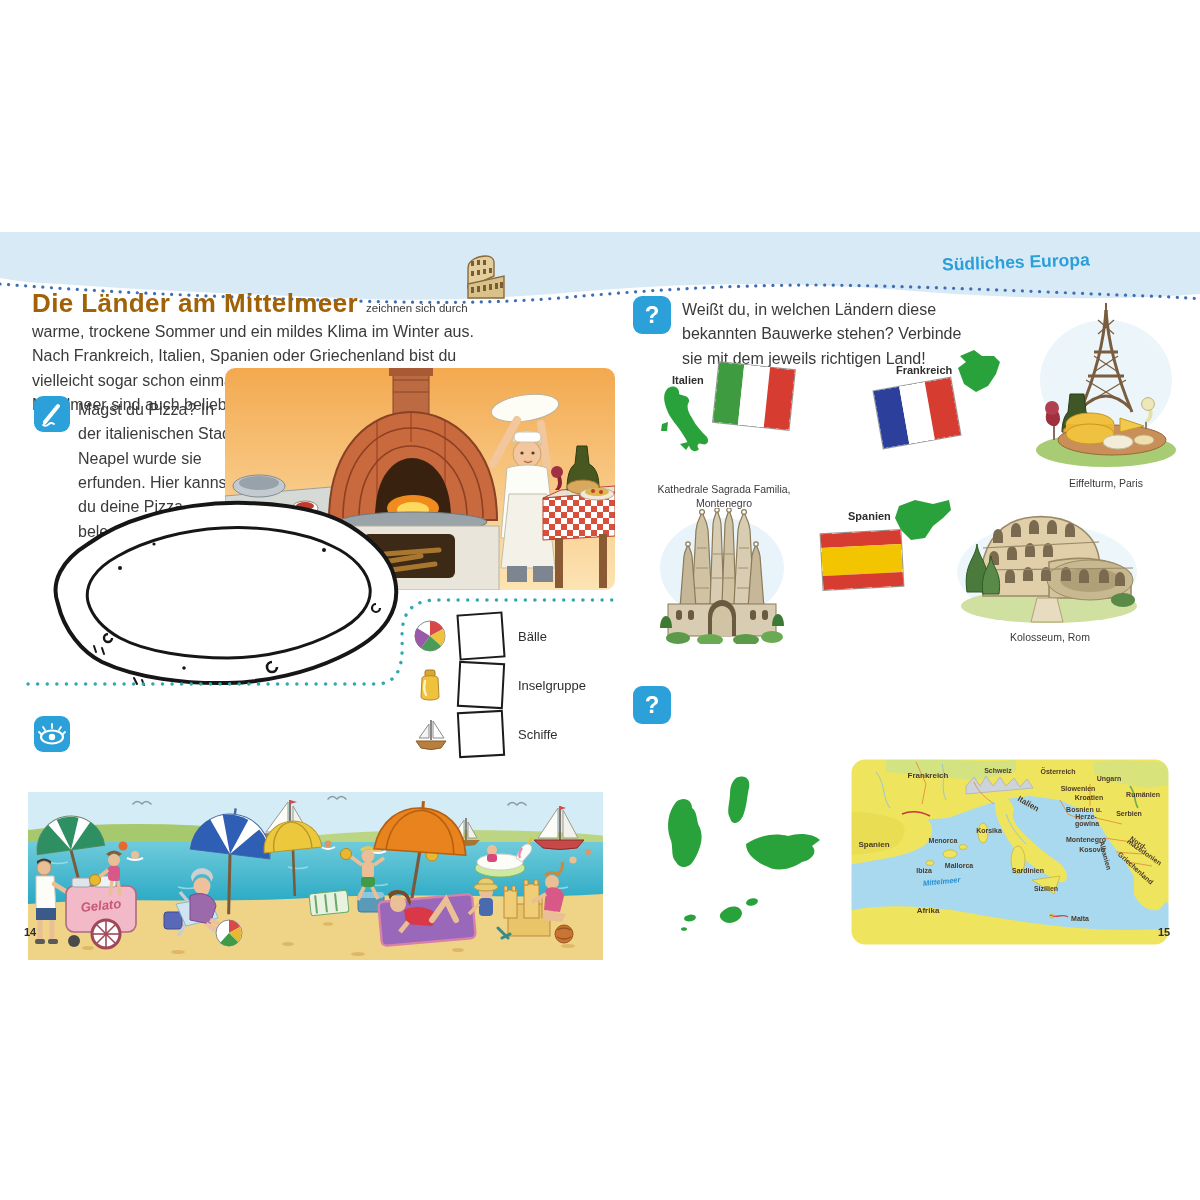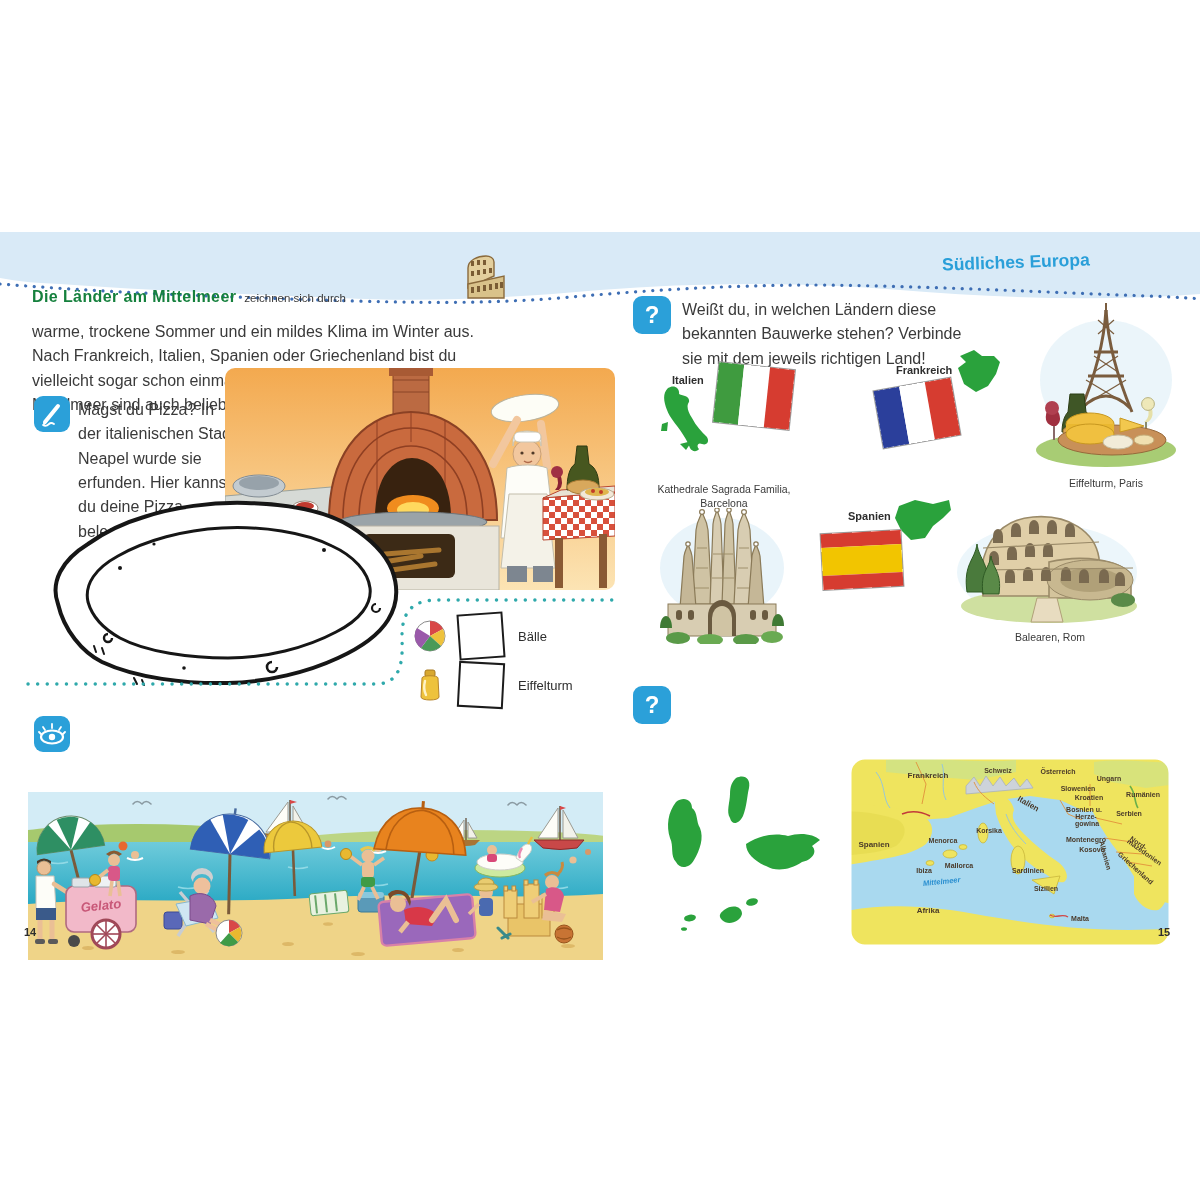--- a/index.html
+++ b/index.html
@@ -1,19 +1,19 @@
 <!DOCTYPE html>
 <html><head>
 <meta charset="utf-8">
 <style>
   html,body{margin:0;padding:0;background:#fff;}
   .canvas{position:relative;width:1200px;height:1200px;background:#ffffff;overflow:hidden;
           font-family:"Liberation Sans",sans-serif;color:#3a3a3a;}
   .abs{position:absolute;}
-  .page-title{font-size:16px;font-weight:bold;color:#15803d;letter-spacing:.4px;white-space:nowrap;}
+  .page-title{font-size:26px;font-weight:bold;color:#a16207;letter-spacing:.4px;white-space:nowrap;}
   .intro-lead{font-size:11.5px;color:#3a3a3a;}
   .body-text{font-size:16px;line-height:1.52;color:#3a3a3a;}
   .section-title{font-size:17.5px;font-weight:bold;color:#2a9fd9;transform:rotate(-2deg);white-space:nowrap;}
   .task-icon{width:36px;height:36px;border-radius:9px;background:#2ba0d9;display:flex;align-items:center;justify-content:center;}
   .qmark{color:#fff;font-size:24px;font-weight:bold;font-family:"Liberation Sans",sans-serif;}
   .check-row{position:absolute;display:flex;align-items:center;}
   .checkbox{width:42px;height:42px;background:#fff;border:2.4px solid #1c1c1c;}
   .check-label{font-size:13px;color:#2e2e2e;margin-left:14px;}
   .country-label{font-size:11px;font-weight:bold;color:#2e2e2e;white-space:nowrap;}
   .caption{font-size:10.5px;color:#3a3a3a;text-align:center;line-height:1.35;}
@@ -169,21 +169,31 @@
     <div class="checkbox" style="margin-left:10px;transform:rotate(-4deg)"></div>
     <span class="check-label">Bälle</span>
   </div>
   <div class="check-row" style="left:412px;top:662px">
     <svg width="36" height="36" viewBox="0 0 36 36">
       <rect x="13" y="3" width="10" height="7" rx="2" fill="#d8a830" stroke="#a87a20"></rect>
       <path d="M10,11 C10,8 26,8 26,11 L27,30 C27,34 9,34 9,30 Z" fill="#eec23c" stroke="#b8862c"></path>
       <path d="M13,14 q-2,8 1,14" stroke="#fff3c8" stroke-width="2.4" fill="none" stroke-linecap="round"></path>
     </svg>
     <div class="checkbox" style="margin-left:10px;transform:rotate(3deg)"></div>
-    <span class="check-label">Eiffelturm</span>
+    <span class="check-label">Inselgruppe</span>
+  </div>
+  <div class="check-row" style="left:412px;top:711px">
+    <svg width="38" height="36" viewBox="0 0 38 36">
+      <line x1="19" y1="4" x2="19" y2="24" stroke="#6a6a6a" stroke-width="1.6"></line>
+      <path d="M21,5 L32,22 L21,22 Z" fill="#fff" stroke="#8a8a8a"></path>
+      <path d="M17,8 L7,22 L17,22 Z" fill="#f4f4f4" stroke="#8a8a8a"></path>
+      <path d="M4,25 L34,25 L29,32 Q19,35 9,32 Z" fill="#b8803c" stroke="#8a5a24"></path>
+    </svg>
+    <div class="checkbox" style="margin-left:8px;transform:rotate(-3deg)"></div>
+    <span class="check-label">Schiffe</span>
   </div>
 
   <div class="abs task-icon" style="left:34px;top:716px">
     <svg width="28" height="26" viewBox="0 0 28 26">
       <ellipse cx="14" cy="16" rx="11" ry="6.5" fill="none" stroke="#fff" stroke-width="2.2"></ellipse>
       <circle cx="14" cy="16" r="3.2" fill="#fff"></circle>
       <g stroke="#fff" stroke-width="1.8" stroke-linecap="round">
         <line x1="14" y1="7" x2="14" y2="3"></line>
           <line x1="7" y1="9" x2="5" y2="6"></line>
         <line x1="21" y1="9" x2="23" y2="6"></line>
@@ -474,21 +484,21 @@
     <ellipse cx="80" cy="140" rx="54" ry="15" fill="#c89058" stroke="#96683a"></ellipse>
     <ellipse cx="58" cy="124" rx="24" ry="11" fill="#f0c040" stroke="#c89820"></ellipse>
     <rect x="34" y="124" width="48" height="10" fill="#eab830"></rect>
     <ellipse cx="58" cy="134" rx="24" ry="10" fill="#f0c040" stroke="#c89820"></ellipse>
     <path d="M88,118 L112,126 L88,132 Z" fill="#f2c84e" stroke="#c89820"></path>
     <ellipse cx="86" cy="142" rx="15" ry="7" fill="#f2ecd8" stroke="#c4bca0"></ellipse>
     <ellipse cx="112" cy="140" rx="10" ry="5" fill="#f0e0b0" stroke="#c4ac78"></ellipse>
   </svg>
   <div class="abs caption" style="left:1040px;top:476px;width:132px">Eiffelturm, Paris</div>
 
-  <div class="abs caption" style="left:648px;top:482px;width:152px">Kathedrale Sagrada Familia, Barcelona</div>
+  <div class="abs caption" style="left:648px;top:482px;width:152px">Kathedrale Sagrada Familia, Montenegro</div>
   <svg class="abs" style="left:652px;top:508px" width="140" height="136" viewBox="0 0 140 136">
     <ellipse cx="70" cy="60" rx="62" ry="50" fill="#dff0f8" opacity="0.7"></ellipse>
     <g stroke="#8a7a58" stroke-width="1.2">
       <path d="M40,96 L44,22 C45,12 49,8 50,4 C51,8 55,12 56,22 L60,96 Z" fill="#cfc3a4"></path>
       <path d="M58,96 L61,16 C62,8 64,6 65,2 C66,6 68,8 69,16 L72,96 Z" fill="#d8cdb2"></path>
       <path d="M70,96 L73,16 C74,8 76,6 77,2 C78,6 80,8 81,16 L84,96 Z" fill="#cfc3a4"></path>
       <path d="M82,96 L86,22 C87,12 91,8 92,4 C93,8 97,12 98,22 L102,96 Z" fill="#d8cdb2"></path>
       <path d="M28,100 L32,48 C33,42 35,40 36,36 C37,40 39,42 40,48 L44,100 Z" fill="#c5b797"></path>
       <path d="M96,100 L100,48 C101,42 103,40 104,36 C105,40 107,42 108,48 L112,100 Z" fill="#c5b797"></path>
       <circle cx="50" cy="4" r="2.4" fill="#fff"></circle>
@@ -561,21 +571,21 @@
       <path d="M146,74 a5,7 0 0 1 10,0 v7 h-10 Z"></path>
         <path d="M162,77 a5,7 0 0 1 10,0 v7 h-10 Z"></path>
     </g>
     <line x1="30" y1="46" x2="146" y2="40" stroke="#9a8a68" stroke-width="1.2"></line>
     <line x1="28" y1="68" x2="180" y2="66" stroke="#9a8a68" stroke-width="1.2"></line>
     <path d="M84,96 L104,96 L110,120 L78,120 Z" fill="#e8dcc0" stroke="#b0a078"></path>
     <path d="M14,90 C10,62 22,58 24,42 C26,58 38,62 34,90 Z" fill="#4a7a3c" stroke="#2e5a24"></path>
     <path d="M30,92 C27,70 36,67 38,54 C40,67 49,70 46,92 Z" fill="#5a8a48" stroke="#2e5a24"></path>
     <ellipse cx="170" cy="98" rx="12" ry="7" fill="#5a8a48"></ellipse>
   </svg>
-  <div class="abs caption" style="left:985px;top:630px;width:130px">Balearen, Rom</div>
+  <div class="abs caption" style="left:985px;top:630px;width:130px">Kolosseum, Rom</div>
 
   <div class="abs task-icon" style="left:633px;top:686px;width:38px;height:38px">
     <span class="qmark">?</span>
   </div>
 
   <svg class="abs" style="left:648px;top:772px" width="208" height="168" viewBox="0 0 208 168">
     <path d="M88,6 C96,2 103,6 101,16 C99,24 99,34 95,44 C91,52 84,54 82,46 C78,40 82,30 82,22 C82,14 84,10 88,6 Z" fill="#2aa23c"></path>
     <path d="M28,30 C36,24 44,28 44,36 C50,40 48,50 52,56 C56,66 52,78 46,88 C42,96 32,98 28,90 C22,84 26,74 22,66 C18,54 20,40 28,30 Z" fill="#2aa23c"></path>
     <path d="M98,72 C110,64 126,60 140,64 C152,60 166,62 172,68 L164,74 C170,80 164,88 154,90 C142,98 128,100 118,94 C108,90 98,82 98,72 Z" fill="#2aa23c"></path>
     <path d="M76,138 C84,132 94,134 94,142 C92,150 80,154 74,148 C70,144 72,141 76,138 Z" fill="#2aa23c"></path>

